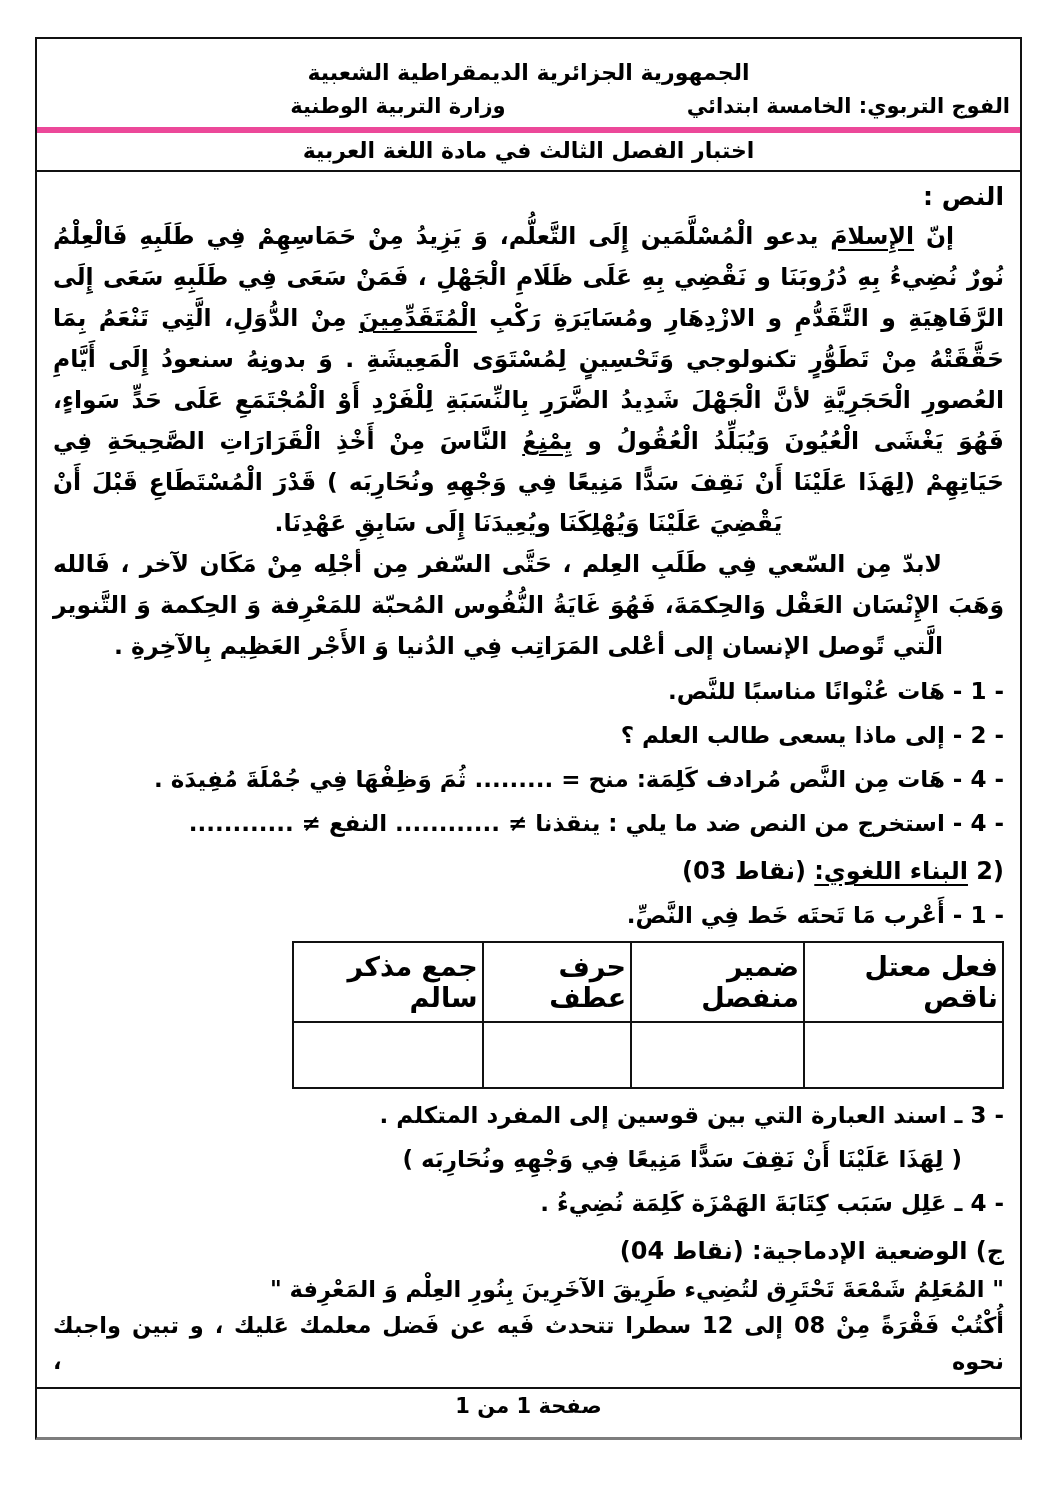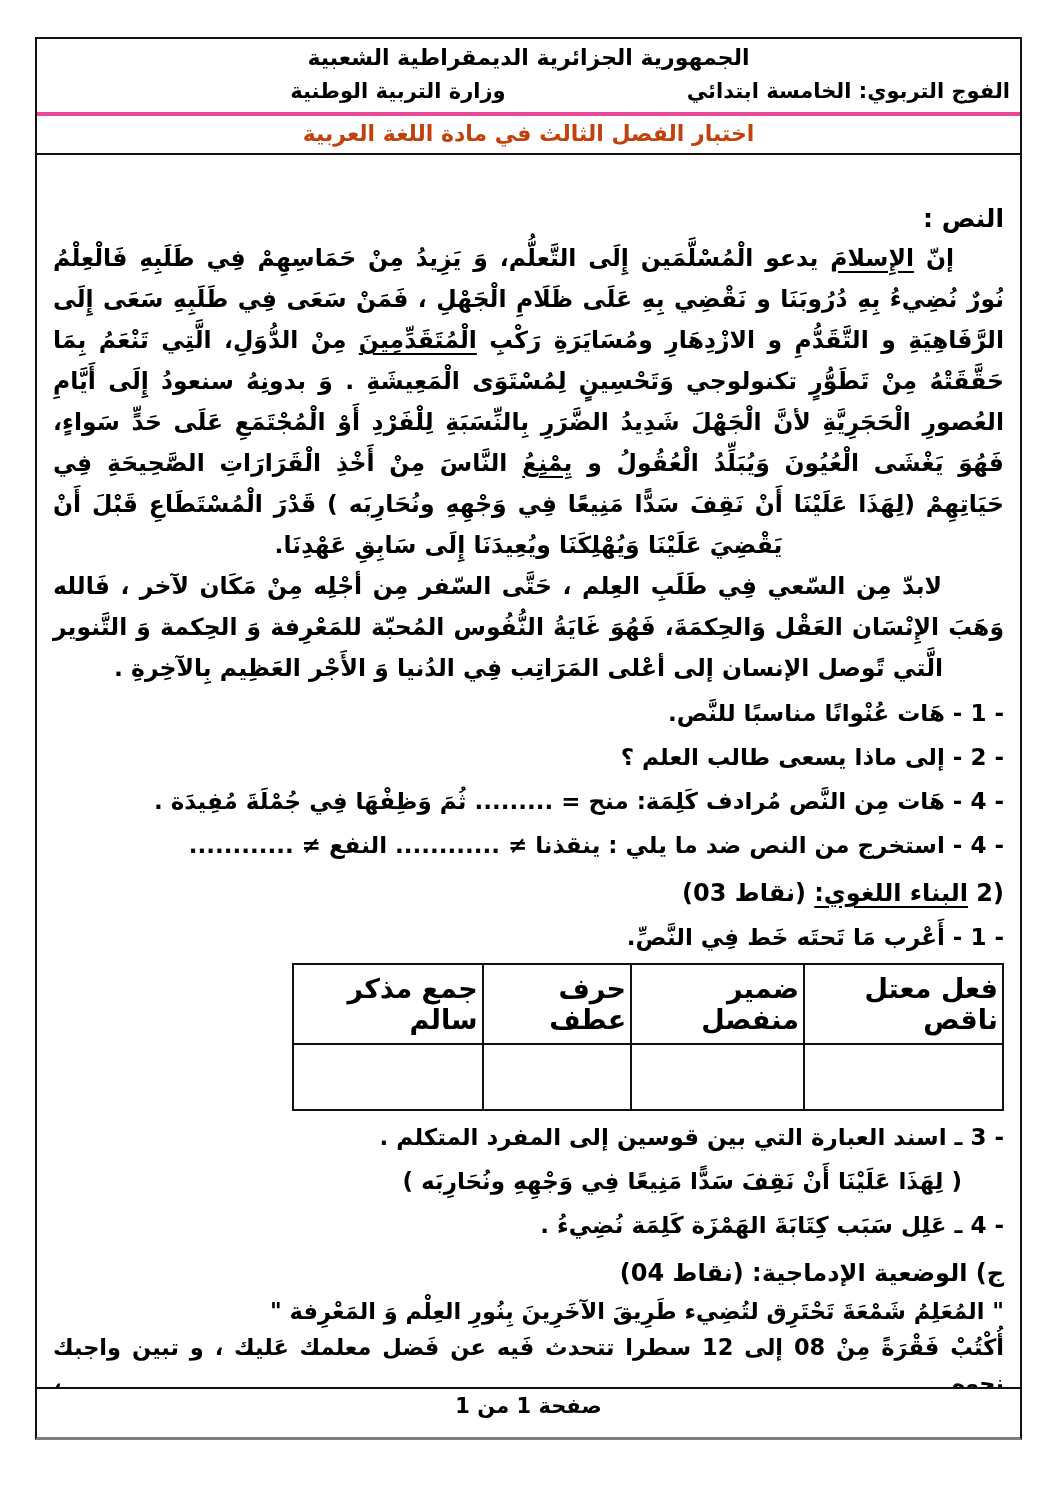--- a/index.html
+++ b/index.html
@@ -2,31 +2,31 @@
 <html><head>
 <meta charset="utf-8">
 <style>
   html,body{margin:0;padding:0;background:#fff;}
   .page{position:relative;width:1058px;height:1497px;background:#fff;overflow:hidden;
         font-family:"DejaVu Sans",sans-serif;font-weight:bold;color:#000;}
   .doc{position:absolute;left:35px;top:37px;width:987px;height:1403px;
        border:2px solid #111;border-bottom:3px solid #7d7d7d;box-sizing:border-box;
        display:flex;flex-direction:column;direction:rtl;}
   
-  .hdr{border-bottom:4px solid #ec4899;padding:3px 10px 4px 10px;}
+  .hdr{border-bottom:6px solid #ec4899;padding:18px 10px 4px 10px;}
   .hdr-top{text-align:center;font-size:22px;line-height:32px;}
   .hdr-row{display:flex;align-items:flex-end;font-size:21px;line-height:34px;}
   .hdr-right{flex:1.1;text-align:right;}
   .hdr-center{flex:1;text-align:right;}
   .hdr-left{flex:1;text-align:left;}
   
   .title-row{border-bottom:2px solid #111;text-align:center;
              font-size:22px;line-height:34px;padding:1px 0 2px 0;}
   
-  .body{flex:1;padding:6px 16px 8px 16px;text-align:right;overflow:hidden;margin-top:39px;}
+  .body{flex:1;padding:6px 16px 8px 16px;text-align:right;overflow:hidden;}
   .nass{font-size:25px;line-height:38px;}
   .para{margin:0;font-size:23.5px;line-height:41px;text-align:justify;
         text-align-last:center;}
   .p1{text-indent:50px;}
   .p2{text-indent:62px;}
   .u{text-decoration:underline;text-underline-offset:5px;}
   .sec-h{font-size:24px;line-height:40px;margin-top:8px;}
   .sec-title{text-decoration:underline;text-underline-offset:5px;}
   .ltr{direction:ltr;unicode-bidi:isolate;}
   .q{font-size:23px;line-height:40px;margin:4px 0;}
@@ -47,21 +47,21 @@
   <div class="doc">
 
     <div class="hdr">
       <div class="hdr-top">الجمهورية الجزائرية الديمقراطية الشعبية</div>
       <div class="hdr-row">
         <div class="hdr-right">الفوج التربوي: الخامسة ابتدائي</div>
         <div class="hdr-center">وزارة التربية الوطنية</div>
       </div>
     </div>
 
-    <div class="title-row" style="color: #c2410c;">اختبار الفصل الثالث في مادة اللغة العربية</div>
+    <div class="title-row" style="color: #000000;">اختبار الفصل الثالث في مادة اللغة العربية</div>
 
     <div class="body">
       <div class="nass">النص :</div>
       <p class="para p1"><span>إنّ </span><span class="u">الإِسلامَ</span><span> يدعو الْمُسْلَّمَين إِلَى التَّعلُّم، وَ يَزِيدُ مِنْ حَمَاسِهِمْ فِي طَلَبِهِ  فَالْعِلْمُ  نُورٌ نُضِيءُ بِهِ دُرُوبَنَا  و  نَقْضِي بِهِ عَلَى ظَلَامِ الْجَهْلِ ، فَمَنْ سَعَى فِي طَلَبِهِ  سَعَى  إِلَى الرَّفَاهِيَةِ  و  التَّقَدُّمِ و الازْدِهَارِ ومُسَايَرَةِ رَكْبِ </span><span class="u">الْمُتَقَدِّمِينَ</span><span> مِنْ الدُّوَلِ، الَّتِي تَنْعَمُ بِمَا حَقَّقَتْهُ مِنْ تَطَوُّرٍ تكنولوجي وَتَحْسِينٍ لِمُسْتَوَى الْمَعِيشَةِ . وَ بدونِهُ  سنعودُ  إِلَى أَيَّامِ العُصورِ الْحَجَرِيَّةِ لأنَّ الْجَهْلَ شَدِيدُ الضَّرَرِ بِالنِّسَبَةِ لِلْفَرْدِ أَوْ الْمُجْتَمَعِ عَلَى حَدٍّ سَواءٍ، فَهُوَ يَغْشَى الْعُيُونَ وَيُبَلِّدُ الْعُقُولُ و </span><span class="u">يِمْنِعُ</span><span> النَّاسَ مِنْ أَخْذِ الْقَرَارَاتِ الصَّحِيحَةِ فِي حَيَاتِهِمْ (لِهَذَا عَلَيْنَا أَنْ نَقِفَ سَدًّا مَنِيعًا فِي وَجْهِهِ ونُحَارِبَه ) قَدْرَ الْمُسْتَطَاعِ قَبْلَ أَنْ يَقْضِيَ عَلَيْنَا وَيُهْلِكَنَا ويُعِيدَنَا إِلَى سَابِقِ عَهْدِنَا.</span></p>
       <p class="para p2">لابدّ مِن السّعي فِي طَلَبِ العِلم  ، حَتَّى السّفر مِن أجْلِه مِنْ مَكَان لآخر ، فَالله وَهَبَ الإِنْسَان العَقْل وَالحِكمَةَ، فَهُوَ غَايَةُ النُّفُوس المُحبّة للمَعْرِفة  وَ الحِكمة وَ التَّنوير الَّتي تًوصل الإنسان إلى أعْلى المَرَاتِب فِي الدُنيا وَ الأَجْر العَظِيم بِالآخِرةِ .</p>
 
       <div class="q">- 1 - هَات عُنْوانًا مناسبًا للنَّص.</div>
       <div class="q">- 2 -  إلى ماذا يسعى طالب العلم ؟</div>
       <div class="q">- 4 - هَات مِن النَّص مُرادف كَلِمَة: منح  =  ......... ثُمَ وَظِفْهَا فِي جُمْلَةَ مُفِيدَة .</div>
       <div class="q">- 4 - استخرج من النص ضد ما يلي : ينقذنا ≠ ............    النفع ≠ ............</div>

